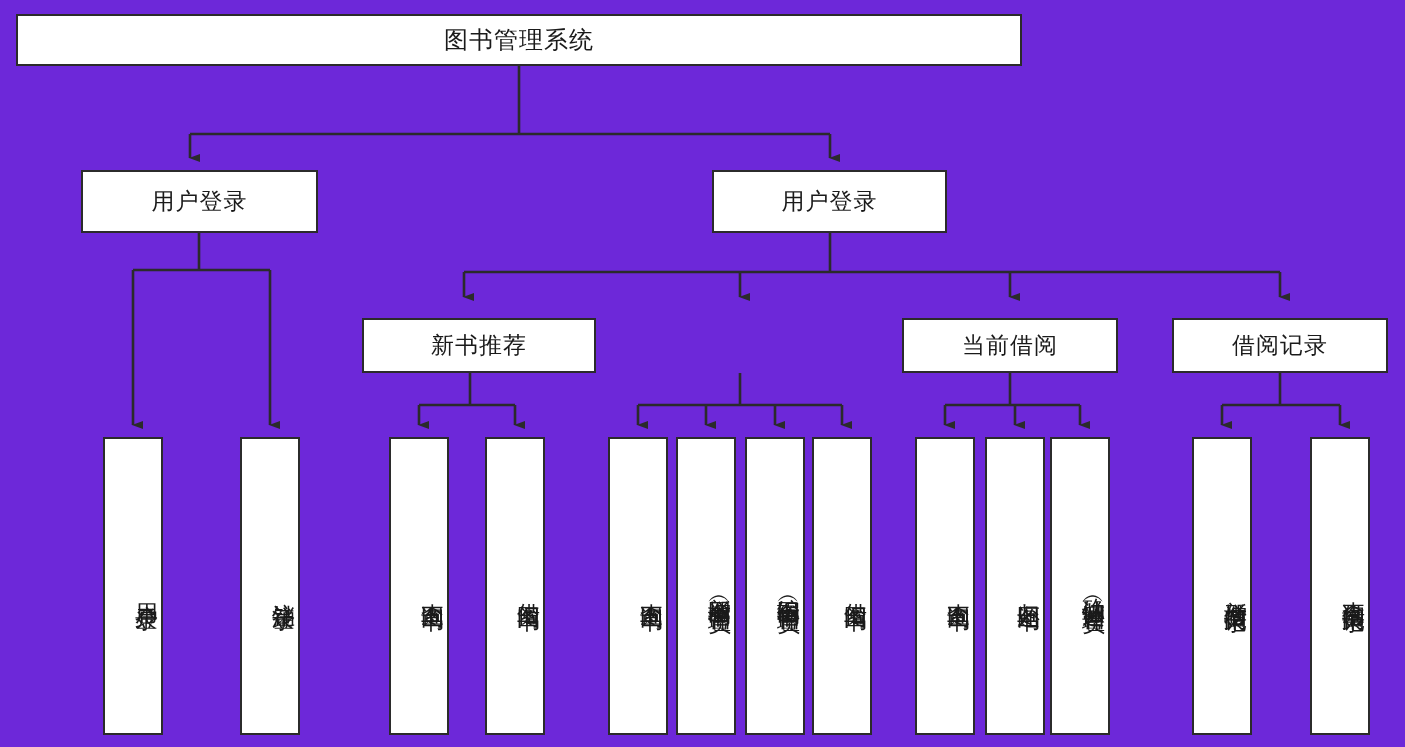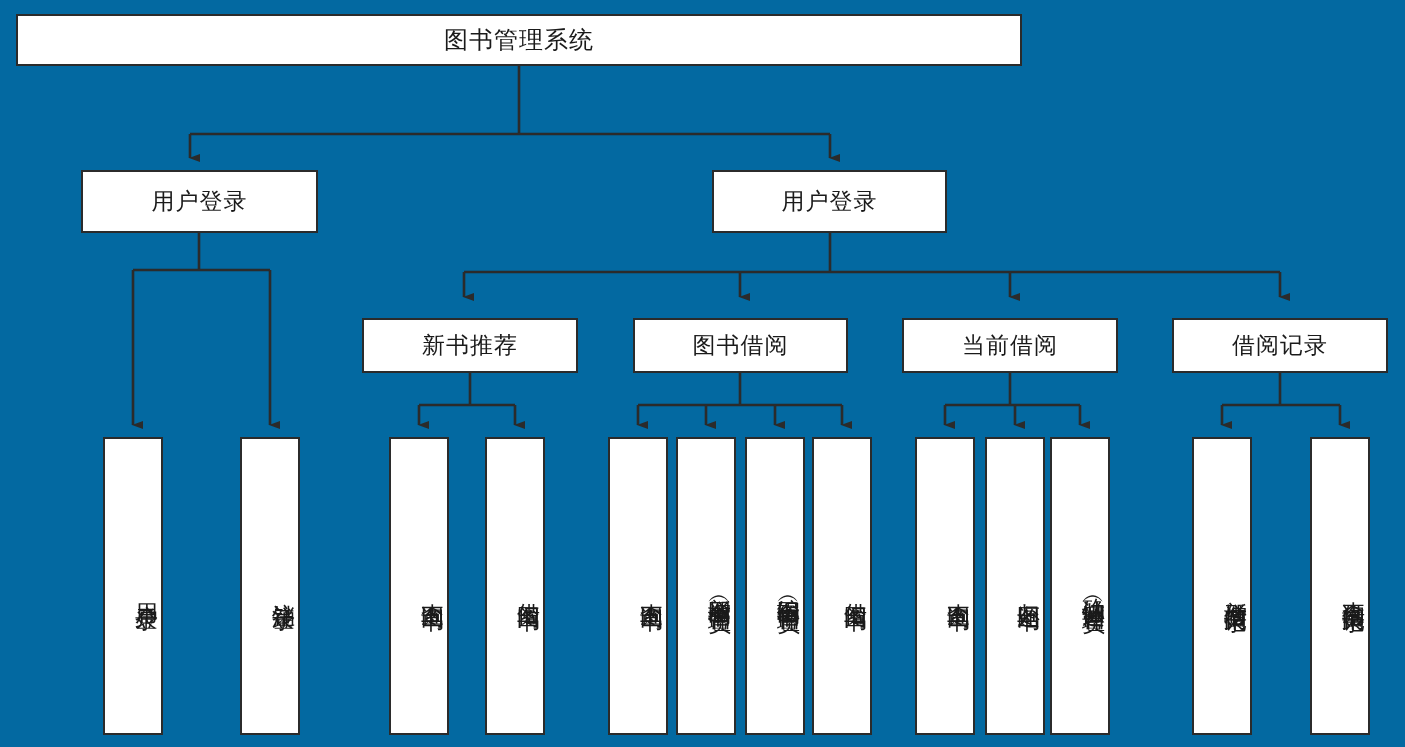--- a/index.html
+++ b/index.html
@@ -7,21 +7,21 @@
     padding: 0;
     background: #ffffff;
   }
   body {
     font-family: "DejaVu Sans", "Liberation Sans", sans-serif;
   }
   #canvas {
     position: relative;
     width: 1405px;
     height: 747px;
-    background: #0369a1;
+    background: #6d28d9;
     overflow: hidden;
   }
   .node {
     position: absolute;
     box-sizing: border-box;
     border: 2px solid #2b2b2b;
     background: #ffffff;
     display: flex;
     align-items: center;
     justify-content: center;
@@ -123,22 +123,21 @@
       <path d="M1222,405 L1222,425" marker-end="url(#arrow)"></path>
       <path d="M1340,405 L1340,425" marker-end="url(#arrow)"></path>
     </g>
   </svg>
 
   <div class="node h root" style="left:16px; top:14px; width:1006px; height:52px;">图书管理系统</div>
 
   <div class="node h" style="left:81px; top:170px; width:237px; height:63px;">用户登录</div>
   <div class="node h" style="left:712px; top:170px; width:235px; height:63px;">用户登录</div>
 
-  <div class="node h" style="left:362px; top:318px; width:216px; height:55px;">新书推荐</div>
-  <div class="node h" style="left:633px; top:318px; width:215px; height:55px;">图书借阅</div>
+  <div class="node h" style="left:362px; top:318px; width:234px; height:55px;">新书推荐</div>
   <div class="node h" style="left:902px; top:318px; width:216px; height:55px;">当前借阅</div>
   <div class="node h" style="left:1172px; top:318px; width:216px; height:55px;">借阅记录</div>
 
   <div class="node v" style="left:103px; top:437px; width:60px; height:298px;">
     <span class="vtext">用户登录</span>
   </div>
   <div class="node v" style="left:240px; top:437px; width:60px; height:298px;">
     <span class="vtext">注销登录</span>
   </div>
 

